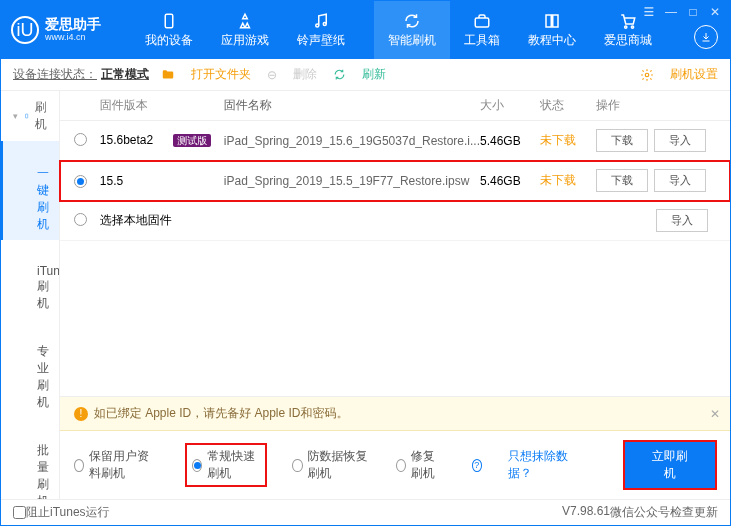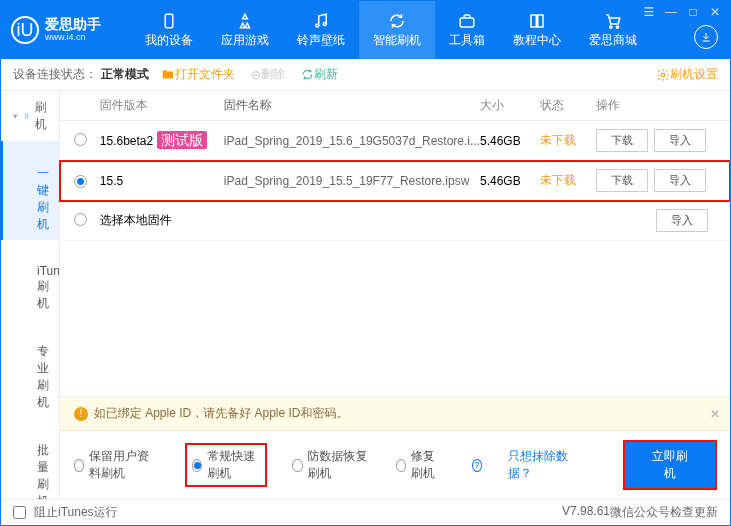--- a/index.html
+++ b/index.html
@@ -7,60 +7,60 @@
 
 
 .hdr { height:58px; background:linear-gradient(#0b7bf5,#0b7bf5); color:#fff; display:flex; align-items:center; padding:0 10px; position:relative; }
 .logo { display:flex; align-items:center; gap:6px; }
 .logo-ic { width:28px; height:28px; border:2px solid #fff; border-radius:50%; display:flex; align-items:center; justify-content:center; font-weight:normal; font-size:18px; }
 .brand { display:flex; flex-direction:column; line-height:1.1; }
 .brand .cn { font-size:14px; font-weight:bold; }
 .brand .url { font-size:9px; opacity:.9; }
 .nav { display:flex; margin-left:30px; height:100%; }
 .nav-item { padding:0 14px; display:flex; flex-direction:column; align-items:center; justify-content:center; gap:2px; cursor:pointer; }
-.nav-item.active { background:#2d91f7; }
+.nav-item.active { background:#2d91f7;margin-left:15px; }
 .nav-ic { width:18px; height:18px; }
 .win-ctrl { position:absolute; top:4px; right:8px; display:flex; gap:8px; }
 .win-btn { width:14px; height:14px; display:flex; align-items:center; justify-content:center; cursor:pointer; opacity:.8; }
 .dl-ic { position:absolute; right:12px; bottom:10px; width:24px; height:24px; border:1px solid #fff; border-radius:50%; display:flex; align-items:center; justify-content:center; cursor:pointer; }
 
 
 .sub { height:32px; background:#fff; border-bottom:1px solid #eee; display:flex; }
-.sub-l { width:148px; display:flex; align-items:center; padding-left:12px; color:#666; gap:4px; }
+.sub-l { width:148px; display:flex; align-items:center; padding-left:12px; color:#666; gap:4px;text-decoration:underline; }
 .sub-l b { color:#333; }
 .sub-r { flex:1; display:flex; align-items:center; gap:16px; padding:0 12px; }
-.sub-act { display:flex; align-items:center; gap:0; color:#666; cursor:pointer;text-align:right; }
+.sub-act { display:flex; align-items:center; gap:16px; color:#666; cursor:pointer;text-align:right; }
 .sub-act.y { color:#f59e0b; }
 .spacer { flex:1; }
 
 
 .body { display:flex; height:calc(100% - 58px - 32px - 26px); }
 
 .side { width:148px; border-right:1px solid #eee; overflow:auto; }
 .grp-hdr { padding:8px 12px; color:#666; display:flex; align-items:center; gap:6px; cursor:pointer; }
 .grp-arrow { font-size:9px; color:#aaa; }
 .side-item { padding:24px 10px 7px 36px; color:#555; cursor:pointer; }
 .side-item.active { background:#e9f3ff; color:#0b7bf5; border-left:2px solid #0b7bf5; padding-left:34px; }
 .side-note { margin:2px 12px 8px 28px; padding:6px; background:#f5f5f5; color:#888; font-size:11px; }
-.chk { display:flex; align-items:center; gap:8px; }
+.chk { display:flex; align-items:center; gap:0; }
 
 
 .main { flex:1; display:flex; flex-direction:column; }
 .thead, .trow { display:flex; align-items:center; padding:0 14px; }
 .thead { height:30px; color:#888; border-bottom:1px solid #eee; }
 .trow { height:40px; border-bottom:1px solid #f3f3f3; }
 .col-r { width:26px; }
 .col-v { width:124px; }
 .col-n { flex:1; color:#666; }
 .col-s { width:60px; }
 .col-st { width:56px; }
 .col-a { width:120px; display:flex; gap:6px; }
 .radio { width:13px; height:13px; border:1px solid #999; border-radius:50%; display:inline-flex; align-items:center; justify-content:center; cursor:pointer; }
 .radio.on::after { content:""; width:7px; height:7px; background:#0b7bf5; border-radius:50%; }
-.tag { background:#ec4899; color:#fff; padding:1px 4px; font-size:14px; border-radius:2px; margin-left:4px; }
+.tag { background:#701a75; color:#fff; padding:1px 4px; font-size:10px; border-radius:2px; margin-left:20px; }
 .st-warn { color:#f59e0b; }
 .btn { border:1px solid #ccc; background:#fff; padding:3px 14px; color:#555; cursor:pointer; font-size:11px; }
 .hl-red { outline:2px solid #e11; outline-offset:-1px; }
 
 
 .bottom { margin-top:auto; border-top:1px solid #eee; }
 .alert { background:#fffbe6; border-bottom:1px solid #f3e8b6; padding:8px 14px; color:#8a6d3b; display:flex; align-items:center; gap:6px; position:relative; }
 .alert .x { position:absolute; right:10px; cursor:pointer; color:#aaa; }
 .opts { padding:10px 14px; display:flex; align-items:center; gap:26px; }
 .opt { display:flex; align-items:center; gap:5px; color:#555; cursor:pointer; }

